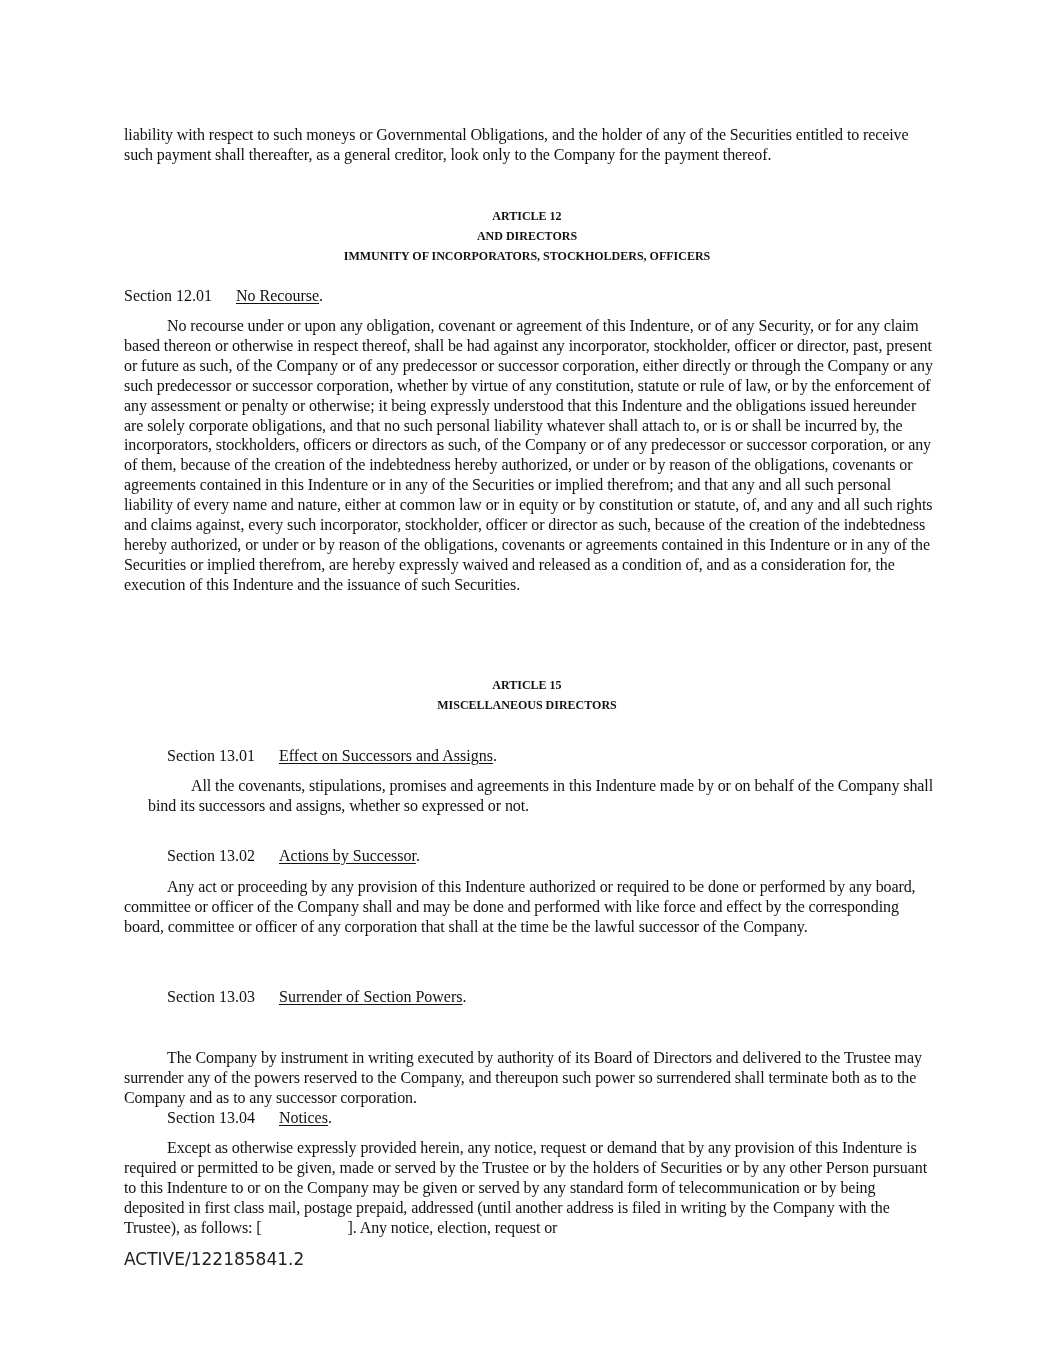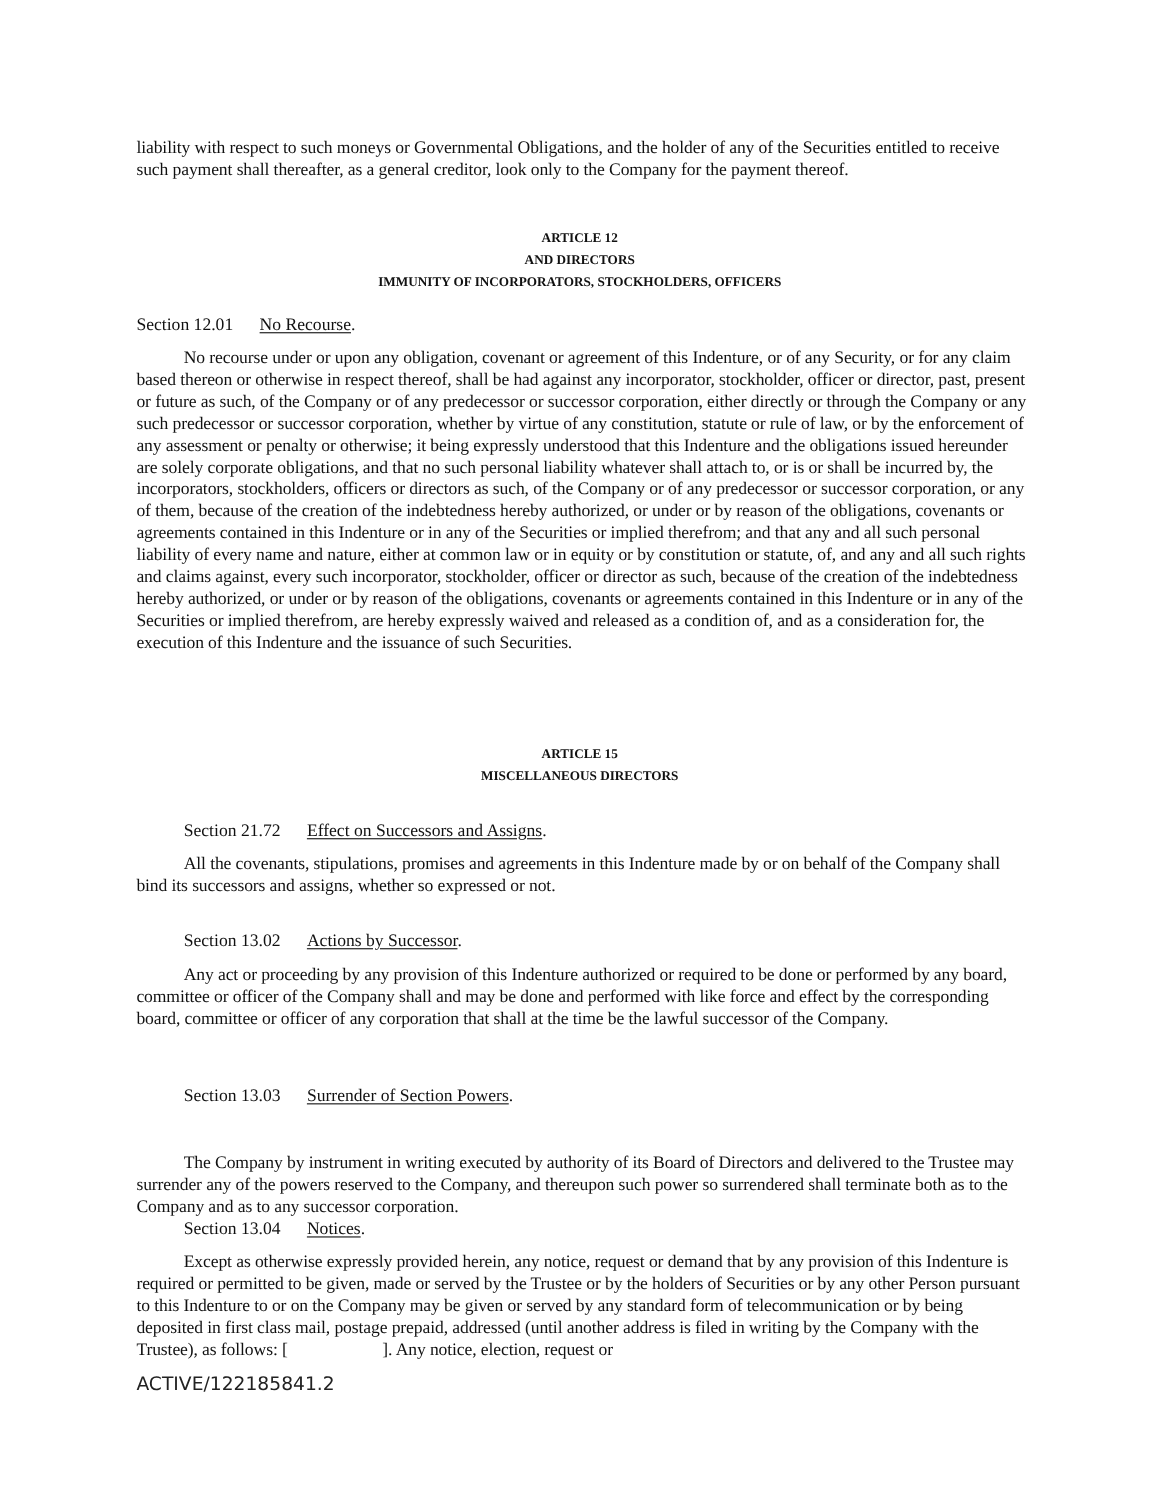--- a/index.html
+++ b/index.html
@@ -84,23 +84,23 @@
     <span class="section-num">Section 12.01</span><span class="section-title">No Recourse</span><span>.</span>
   </div>
   <p class="text indent-first" style="top:316px;">No recourse under or upon any obligation, covenant or agreement of this Indenture, or of any Security, or for any claim based thereon or otherwise in respect thereof, shall be had against any incorporator, stockholder, officer or director, past, present or future as such, of the Company or of any predecessor or successor corporation, either directly or through the Company or any such predecessor or successor corporation, whether by virtue of any constitution, statute or rule of law, or by the enforcement of any assessment or penalty or otherwise; it being expressly understood that this Indenture and the obligations issued hereunder are solely corporate obligations, and that no such personal liability whatever shall attach to, or is or shall be incurred by, the incorporators, stockholders, officers or directors as such, of the Company or of any predecessor or successor corporation, or any of them, because of the creation of the indebtedness hereby authorized, or under or by reason of the obligations, covenants or agreements contained in this Indenture or in any of the Securities or implied therefrom; and that any and all such personal liability of every name and nature, either at common law or in equity or by constitution or statute, of, and any and all such rights and claims against, every such incorporator, stockholder, officer or director as such, because of the creation of the indebtedness hereby authorized, or under or by reason of the obligations, covenants or agreements contained in this Indenture or in any of the Securities or implied therefrom, are hereby expressly waived and released as a condition of, and as a consideration for, the execution of this Indenture and the issuance of such Securities.</p>
 
   <div class="heading" style="top:675px;">
     <div>ARTICLE 15</div>
     <div>MISCELLANEOUS DIRECTORS</div>
   </div>
 
   <div class="section-line" style="left:167px; top:746px;">
-    <span class="section-num">Section 21.72</span><span class="section-title">Effect on Successors and Assigns</span><span>.</span>
+    <span class="section-num">Section 13.01</span><span class="section-title">Effect on Successors and Assigns</span><span>.</span>
   </div>
-  <p class="text indent-first" style="top:776px;">All the covenants, stipulations, promises and agreements in this Indenture made by or on behalf of the Company shall bind its successors and assigns, whether so expressed or not.</p>
+  <p class="text indent-first" style="top:776px;margin-left:24px;">All the covenants, stipulations, promises and agreements in this Indenture made by or on behalf of the Company shall bind its successors and assigns, whether so expressed or not.</p>
 
   <div class="section-line" style="left:167px; top:846px;">
     <span class="section-num">Section 13.02</span><span class="section-title">Actions by Successor</span><span>.</span>
   </div>
   <p class="text indent-first" style="top:877px;">Any act or proceeding by any provision of this Indenture authorized or required to be done or performed by any board, committee or officer of the Company shall and may be done and performed with like force and effect by the corresponding board, committee or officer of any corporation that shall at the time be the lawful successor of the Company.</p>
 
   <div class="section-line" style="left:167px; top:987px;">
     <span class="section-num">Section 13.03</span><span class="section-title">Surrender of Section Powers</span><span>.</span>
   </div>
   <p class="text indent-first" style="top:1048px;">The Company by instrument in writing executed by authority of its Board of Directors and delivered to the Trustee may surrender any of the powers reserved to the Company, and thereupon such power so surrendered shall terminate both as to the Company and as to any successor corporation.</p>

